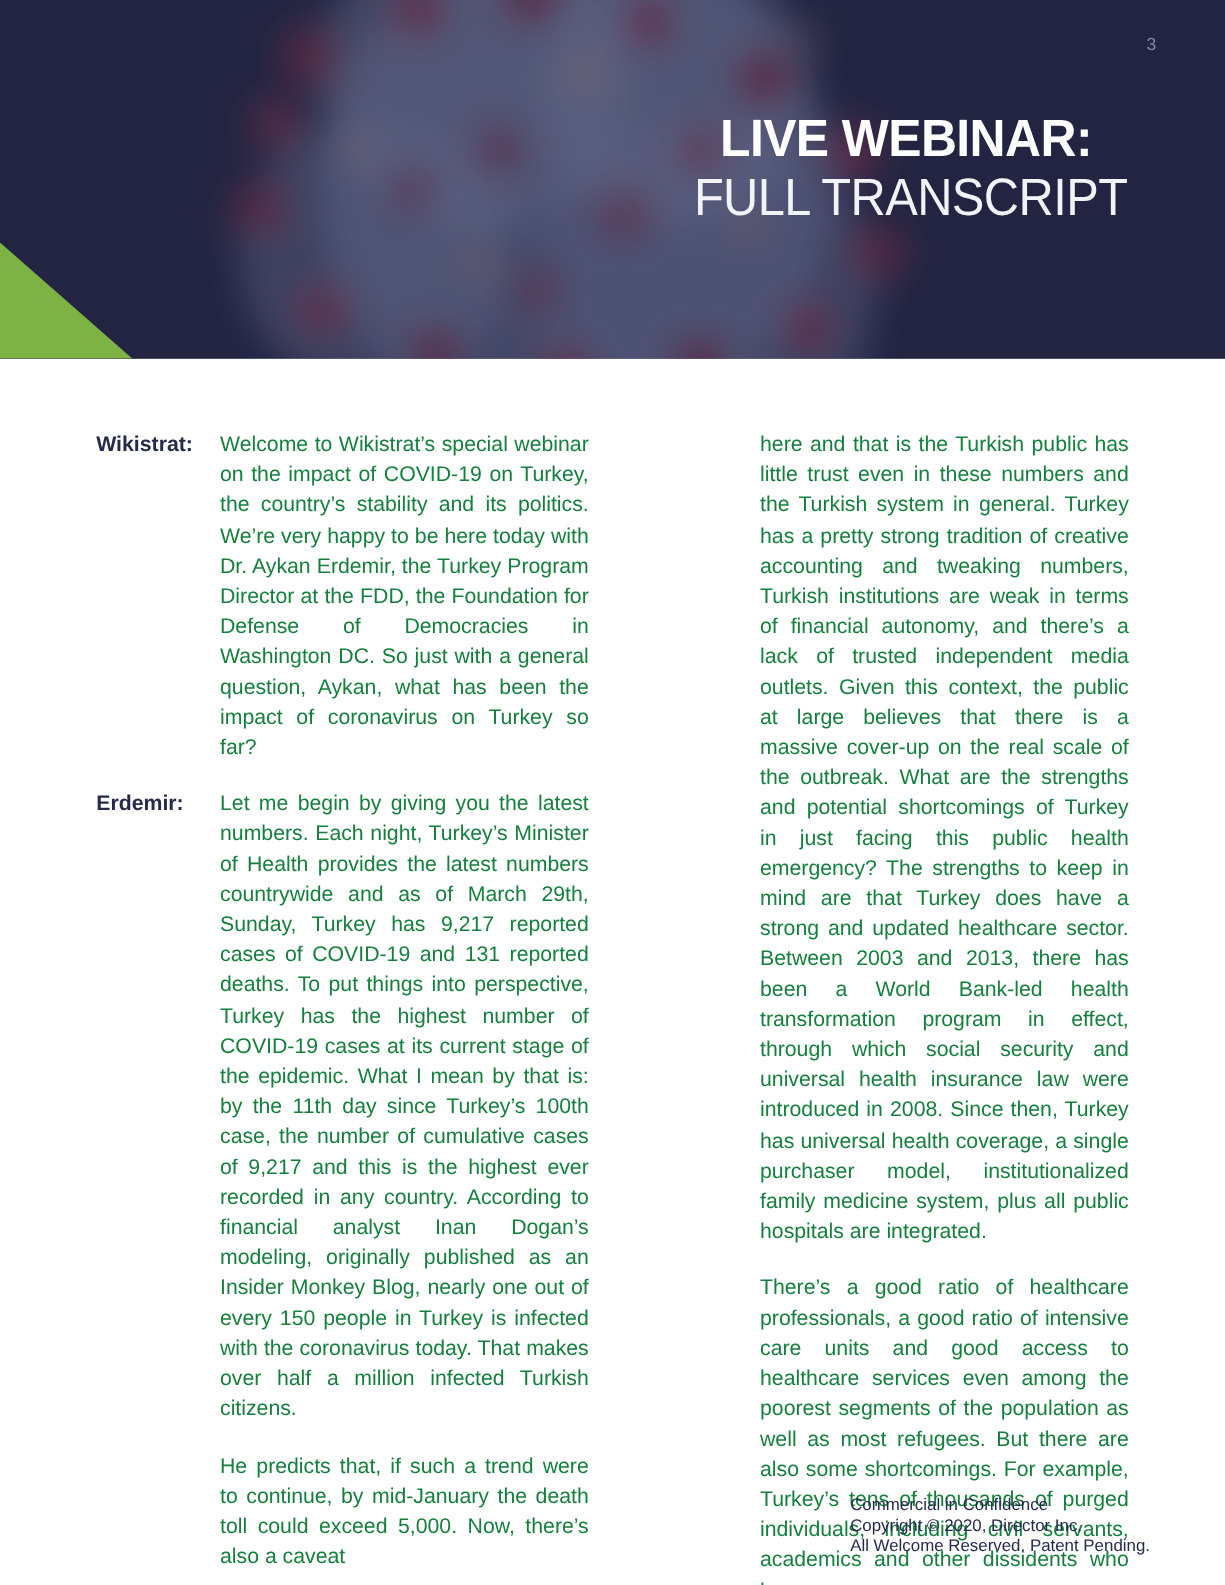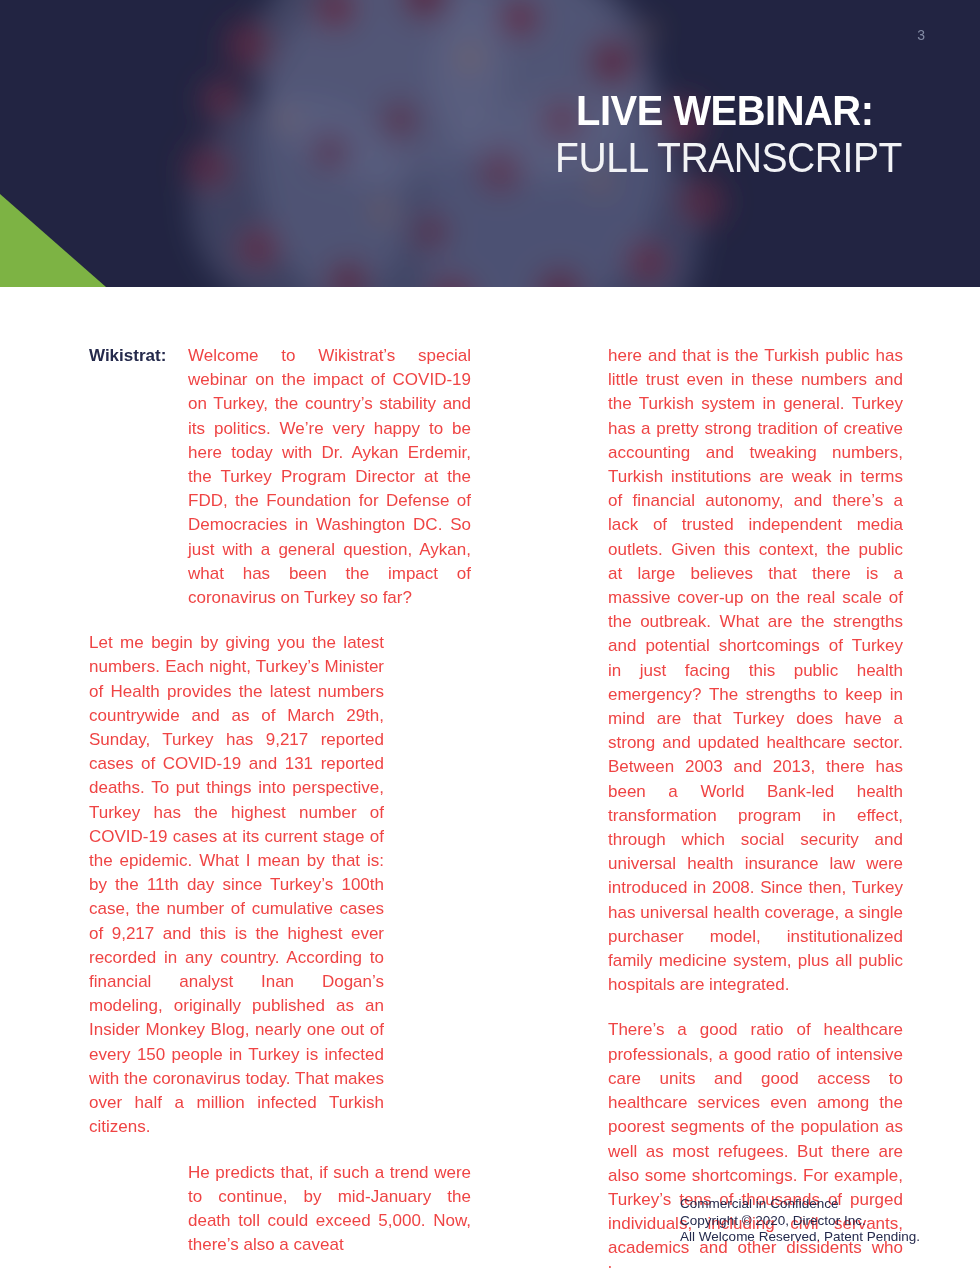--- a/index.html
+++ b/index.html
@@ -67,34 +67,34 @@
   .col-left {
     position: absolute;
     left: 77px; top: 344px;
     width: 394px;
   }
   .col-right {
     position: absolute;
     left: 608px; top: 344px;
     width: 295px;
   }
-  .row { display: flex; margin: 0 0 21px 12px; }
+  .row { display: flex; margin: 0 0 21px 0; }
   .speaker {
     flex: 0 0 99px;
     width: 99px;
     font-size: 17px;
     line-height: 24.2px;
     font-weight: 700;
     color: #252a4c;
   }
   .ptext {
     width: 295px;
     font-size: 17px;
     line-height: 24.2px;
-    color: #ef4444;
+    color: #15803d;
     text-align: justify;
     margin: 0 0 21px 0;
   }
   .row .ptext { margin: 0; }
 
   
   .footer {
     position: absolute;
     top: 1196px; right: 60px;
     text-align: left;
@@ -164,20 +164,21 @@
       <div class="t2">FULL TRANSCRIPT</div>
     </div>
   </header>
 
   <section class="col-left">
     <div class="row">
       <div class="speaker">Wikistrat:</div>
       <p class="ptext">Welcome to Wikistrat’s special webinar on the impact of COVID-19 on Turkey, the country’s stability and its politics. We’re very happy to be here today with Dr. Aykan Erdemir, the Turkey Program Director at the FDD, the Foundation for Defense of Democracies in Washington DC. So just with a general question, Aykan, what has been the impact of coronavirus on Turkey so far?</p>
     </div>
     <div class="row">
+      <div class="speaker">Erdemir:</div>
       <p class="ptext">Let me begin by giving you the latest numbers. Each night, Turkey’s Minister of Health provides the latest numbers countrywide and as of March 29th, Sunday, Turkey has 9,217 reported cases of COVID-19 and 131 reported deaths. To put things into perspective, Turkey has the highest number of COVID-19 cases at its current stage of the epidemic. What I mean by that is: by the 11th day since Turkey’s 100th case, the number of cumulative cases of 9,217 and this is the highest ever recorded in any country. According to financial analyst Inan Dogan’s modeling, originally published as an Insider Monkey Blog, nearly one out of every 150 people in Turkey is infected with the coronavirus today. That makes over half a million infected Turkish citizens.</p>
     </div>
     <div class="row">
       <div class="speaker"></div>
       <p class="ptext">He predicts that, if such a trend were to continue, by mid-January the death toll could exceed 5,000. Now, there’s also a caveat</p>
     </div>
   </section>
 
   <section class="col-right">
     <p class="ptext">here and that is the Turkish public has little trust even in these numbers and the Turkish system in general. Turkey has a pretty strong tradition of creative accounting and tweaking numbers, Turkish institutions are weak in terms of financial autonomy, and there’s a lack of trusted independent media outlets. Given this context, the public at large believes that there is a massive cover-up on the real scale of the outbreak. What are the strengths and potential shortcomings of Turkey in just facing this public health emergency? The strengths to keep in mind are that Turkey does have a strong and updated healthcare sector. Between 2003 and 2013, there has been a World Bank-led health transformation program in effect, through which social security and universal health insurance law were introduced in 2008. Since then, Turkey has universal health coverage, a single purchaser model, institutionalized family medicine system, plus all public hospitals are integrated.</p>

